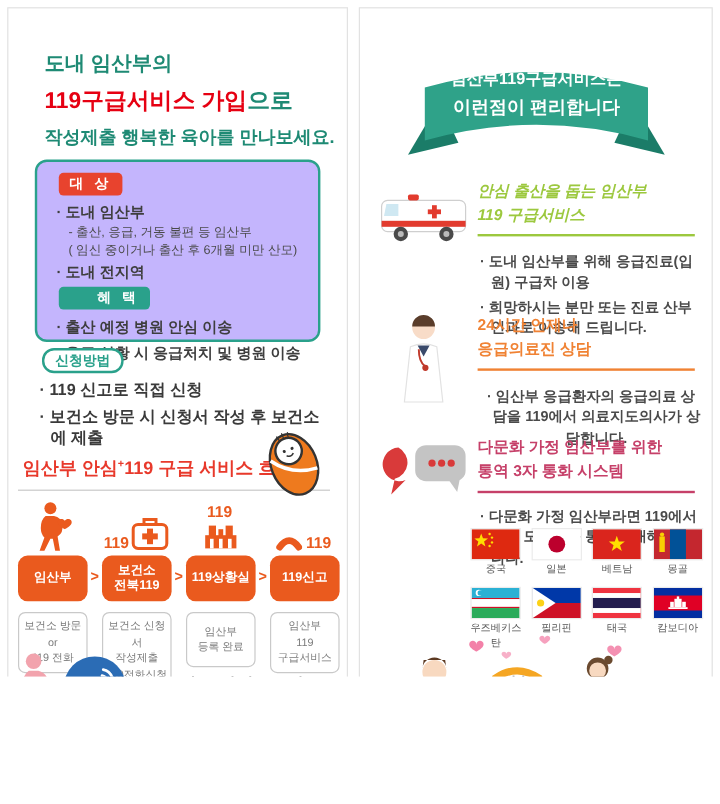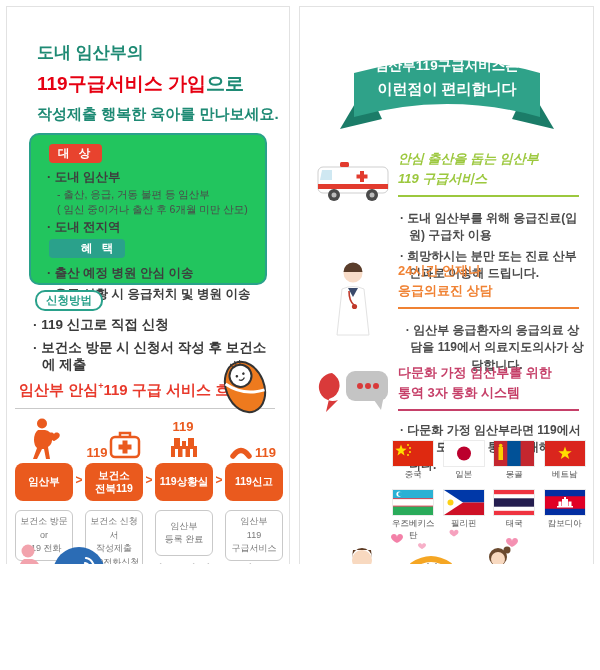--- a/index.html
+++ b/index.html
@@ -10,21 +10,21 @@
   .panel-right{left:299px;width:295px;}
 
   
   .heading{position:absolute;left:30px;top:34px;font-weight:bold;color:#1e8a74;}
   .h1{font-size:17px;margin-bottom:7px;}
   .h2{font-size:19px;margin-bottom:8px;}
   .h2 .em{color:#e60012;}
   .h3{font-size:15px;}
 
   .info-box{position:absolute;left:22px;top:126px;width:238px;height:152px;box-sizing:border-box;
-            background:#22c55e;border:2px solid #2aa18b;border-radius:10px;padding:7px 10px;}
+            background:#c4b5fd;border:2px solid #2aa18b;border-radius:10px;padding:7px 10px;}
   .badge{display:inline-block;color:#fff;font-size:11.5px;font-weight:bold;padding:2px 9px;
          border-radius:4px;letter-spacing:3px;margin:2px 0 3px 8px;}
   .badge-red{background:#e8432e;}
   .badge-teal{background:#2aa18b;padding-left:32px;}
   .ib-item{font-size:12.5px;font-weight:bold;color:#3e3e3e;margin:3px 0 1px 6px;}
   .ib-item::before{content:"· ";}
   .ib-sub{font-size:10.5px;color:#4a4a4a;margin-left:16px;line-height:1.4;}
   .ib-benefit{font-size:12.5px;font-weight:bold;color:#3e3e3e;margin:4px 0 1px 6px;}
   .ib-benefit::before{content:"· ";}
 
@@ -328,33 +328,33 @@
       </div>
       <div class="flag-cell">
         <svg width="40" height="25" viewBox="0 0 40 25">
           <rect width="40" height="25" fill="#fff"></rect>
           <circle cx="20" cy="12.5" r="7" fill="#bc002d"></circle>
         </svg>
         <div class="flag-name">일본</div>
       </div>
       <div class="flag-cell">
         <svg width="40" height="25" viewBox="0 0 40 25">
+          <rect width="40" height="25" fill="#da251d"></rect>
+          <polygon points="20,5.5 21.7,10.2 26.7,10.3 22.7,13.3 24.2,18.1 20,15.2 15.8,18.1 17.3,13.3 13.3,10.3 18.3,10.2" fill="#ffde00"></polygon>
+        </svg>
+        <div class="flag-name">베트남</div>
+      </div>
+      <div class="flag-cell">
+        <svg width="40" height="25" viewBox="0 0 40 25">
           <rect width="40" height="25" fill="#c4272f"></rect>
           <rect x="13.3" width="13.3" height="25" fill="#015197"></rect>
           <rect x="4.5" y="6" width="4.5" height="13" fill="#f9cf02"></rect>
           <circle cx="6.7" cy="4.5" r="1.8" fill="#f9cf02"></circle>
         </svg>
         <div class="flag-name">몽골</div>
-      </div>
-      <div class="flag-cell">
-        <svg width="40" height="25" viewBox="0 0 40 25">
-          <rect width="40" height="25" fill="#da251d"></rect>
-          <polygon points="20,5.5 21.7,10.2 26.7,10.3 22.7,13.3 24.2,18.1 20,15.2 15.8,18.1 17.3,13.3 13.3,10.3 18.3,10.2" fill="#ffde00"></polygon>
-        </svg>
-        <div class="flag-name">베트남</div>
       </div>
       <div class="flag-cell">
         <svg width="40" height="25" viewBox="0 0 40 25">
           <rect width="40" height="8.3" fill="#2bb1d4"></rect>
           <rect y="8.3" width="40" height="1" fill="#ce1126"></rect>
           <rect y="9.3" width="40" height="6.4" fill="#fff"></rect>
           <rect y="15.7" width="40" height="1" fill="#ce1126"></rect>
           <rect y="16.7" width="40" height="8.3" fill="#2aab5a"></rect>
           <circle cx="6" cy="4.1" r="2.6" fill="#fff"></circle>
             <circle cx="7.2" cy="4.1" r="2.2" fill="#2bb1d4"></circle>

